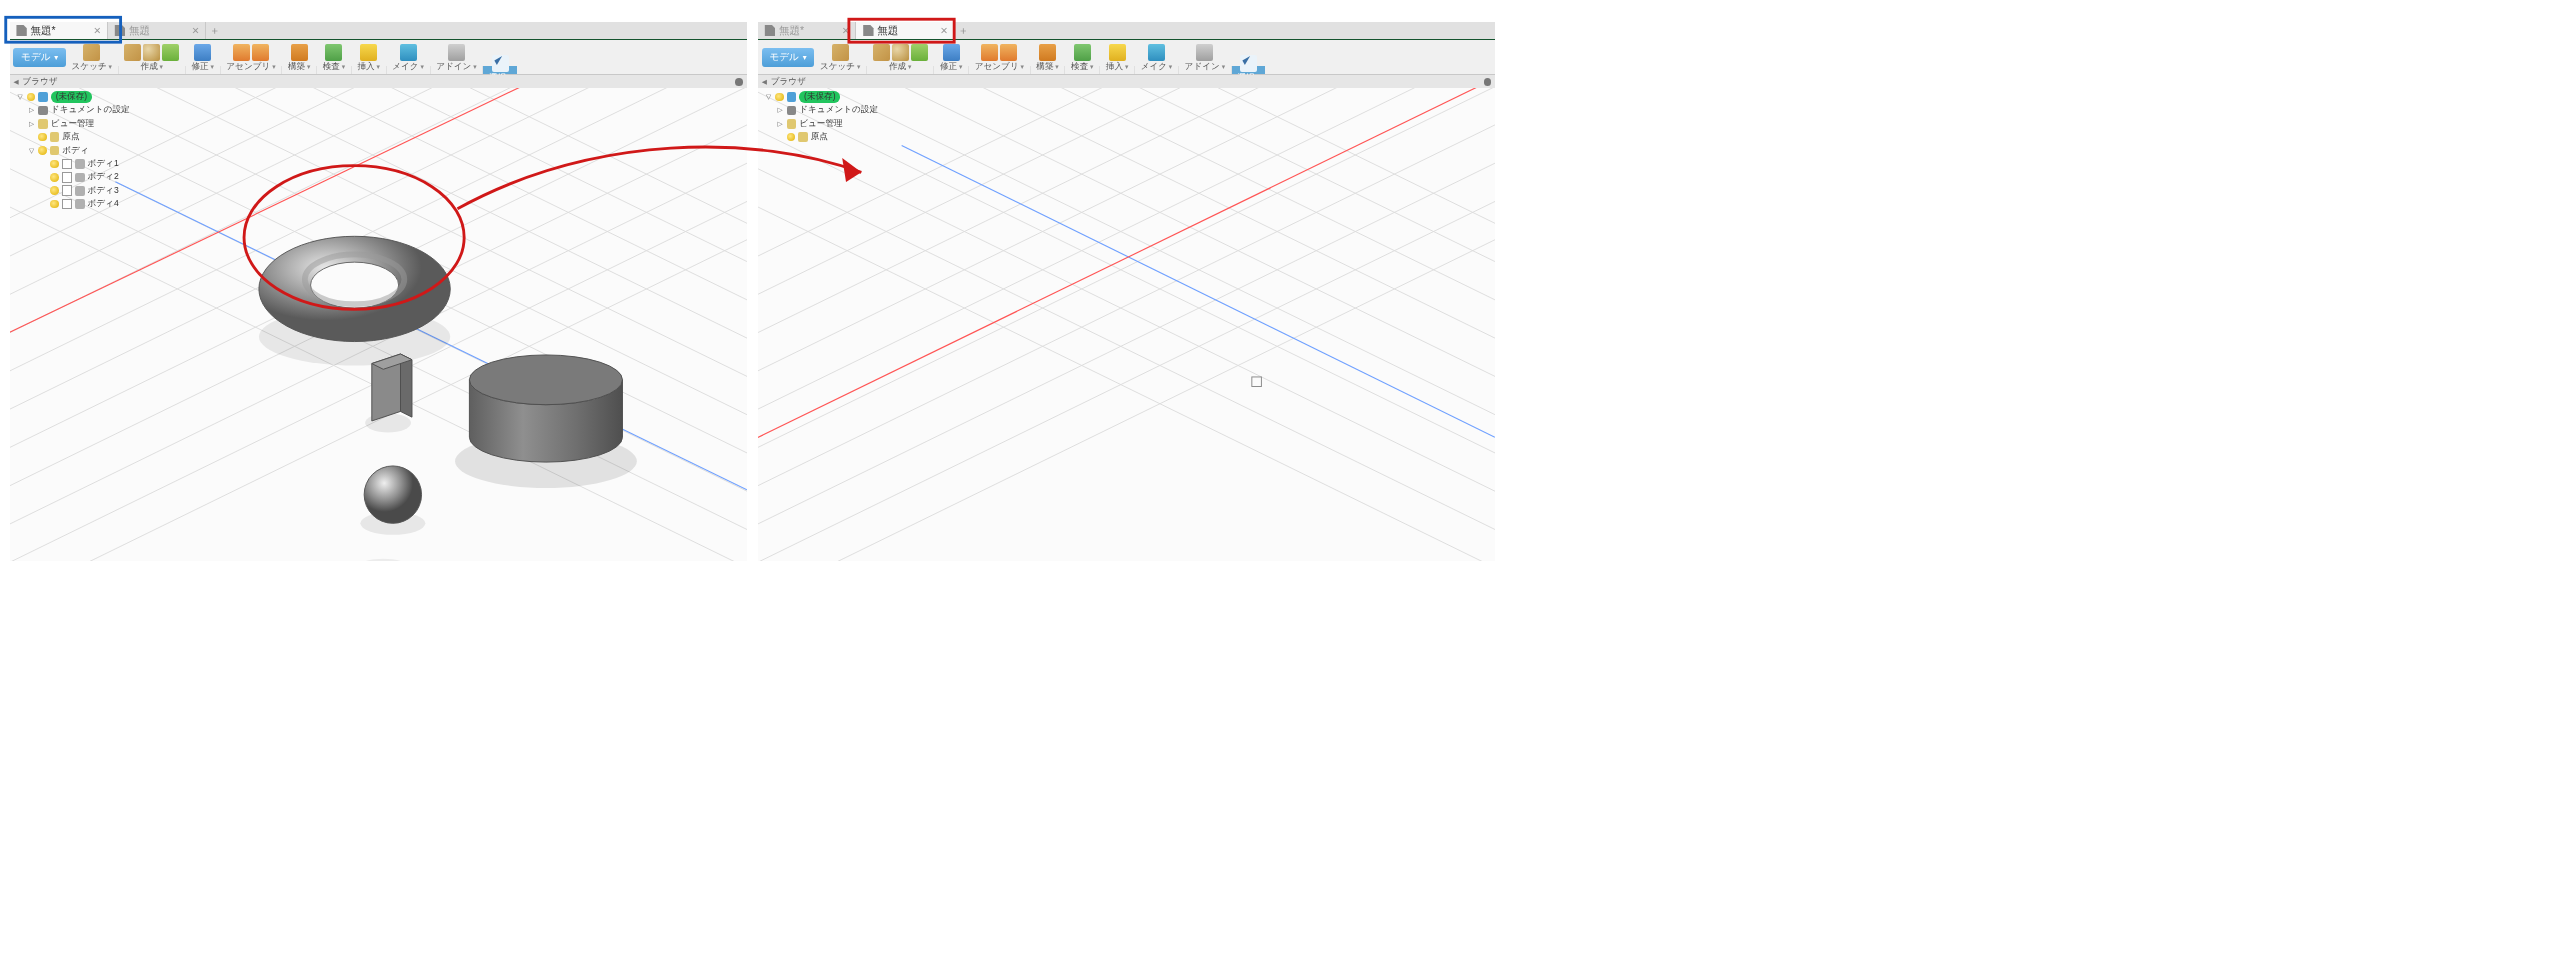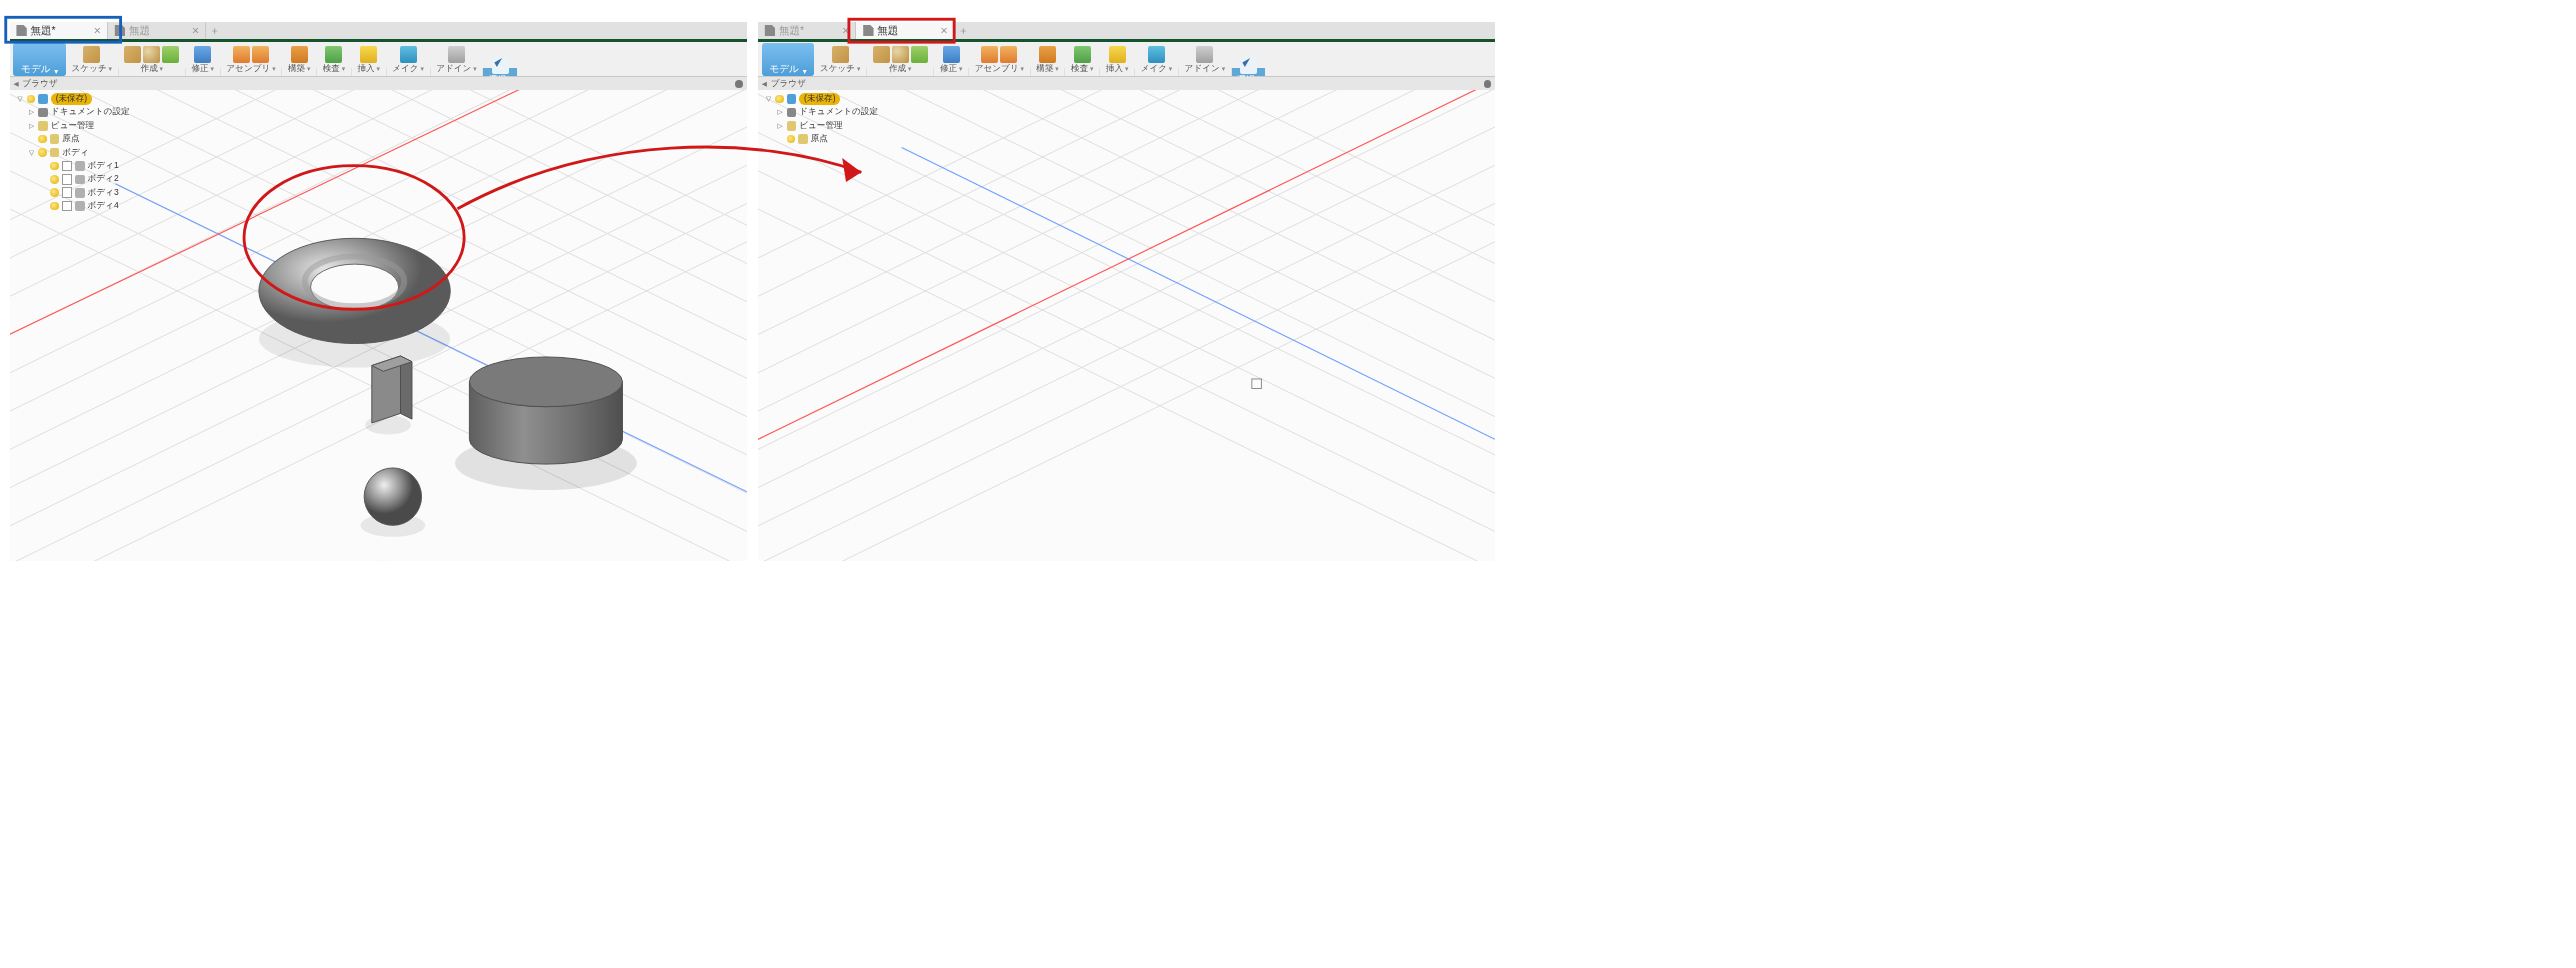--- a/index.html
+++ b/index.html
@@ -1,30 +1,30 @@
 <!DOCTYPE html>
 <html><head>
 <meta charset="utf-8">
 <style>
   html,body{margin:0;padding:0;font-family:"MS Gothic","Hiragino Sans","Yu Gothic",sans-serif;font-size:10.5px;color:#333;background:#fff;}
   .stage{position:relative;width:1493px;height:561px;}
   .app{position:absolute;top:22px;width:737px;height:539px;background:#fbfbfb;overflow:hidden;}
   #app-left{left:9.6px;}
   #app-right{left:758px;}
   
-  .doc-tabs{height:17px;background:#e1e1e1;border-bottom:3px solid #14532d;display:flex;text-align:right;}
+  .doc-tabs{height:17px;background:#e1e1e1;border-bottom:1px solid #14532d;display:flex;text-align:right;}
   .doc-tab{display:flex;align-items:center;gap:3.8px;padding:0 5.7px;min-width:86px;border-right:1px solid #c8c8c8;}
   .doc-tab.active{background:#f7f7f7;}
   .doc-tab.inactive{color:#999;}
   .doc-tab .ico{width:11.5px;height:11.5px;background:#888;clip-path:polygon(10% 0,70% 0,100% 30%,100% 100%,10% 100%);} 
   .doc-tab .x{margin-left:auto;color:#999;font-size:9.6px;}
   .doc-tab-add{width:17px;display:flex;align-items:center;justify-content:center;color:#888;}
   
   .toolbar{height:34px;background:#f0f0f0;border-bottom:1px solid #c8c8c8;display:flex;align-items:stretch;padding-left:3.8px;}
-  .ws-btn{align-self:center;height:33px;padding:0 7.7px;border-radius:2.9px;background:linear-gradient(#7bbef0,#4d9ed8);color:#fff;display:flex;align-items:flex-end;font-size:9.6px;}
+  .ws-btn{align-self:center;height:19px;padding:0 7.7px;border-radius:2.9px;background:linear-gradient(#7bbef0,#4d9ed8);color:#fff;display:flex;align-items:center;font-size:9.6px;}
   .ws-btn::after{content:"▾";margin-left:3.8px;font-size:7.7px;}
   .tool-group{display:flex;flex-direction:column;align-items:center;justify-content:flex-end;padding:0 5.7px;border-right:1px solid #e0e0e0;margin-top:26px;}
   .tool-group:last-child{border-right:none;background:#d8e8f3;justify-content:center;}
   .tool-group.sel{background:#5fa7d6;}
   .tool-icons{display:flex;gap:1.9px;align-items:center;height:21px;}
   .tool-icons .ic{width:17px;height:17px;border-radius:1.9px;}
   .tool-label{font-size:8.6px;color:#555;padding-bottom:1px;}
   .tool-label::after{content:" ▾";font-size:6.7px;color:#888;}
   .tool-group.sel .tool-label{color:#fff;}
   .tool-group.sel .tool-label::after{color:#fff;}
@@ -54,21 +54,21 @@
   .node .tri.closed::before{content:"▷";}
   .node .tri.none::before{content:"";}
   .bulb{width:8.6px;height:8.6px;}
   .bulb.on{background:radial-gradient(circle at 40% 40%,#ffe680,#e0b000);border-radius:50%;}
   .ck{width:8.6px;height:8.6px;border:1px solid #999;background:#fff;}
   .nico{width:9.6px;height:9.6px;border-radius:1.9px;}
   .ni-gear{background:#888;}
   .ni-fold{background:#e0c870;}
   .ni-cube{background:#b0b0b0;}
   .ni-comp{background:#4fa0d8;}
-  .root-chip{background:#eab308;border-radius:5.7px;padding:0 4.8px;font-size:8.6px;}
+  .root-chip{background:#22c55e;border-radius:5.7px;padding:0 4.8px;font-size:8.6px;}
   
   .canvas{position:absolute;inset:13.4px 0 0 0;background:#fbfbfb;overflow:hidden;}
   .canvas svg{position:absolute;inset:0;width:100%;height:100%;}
   
   .annot{position:absolute;inset:0;pointer-events:none;}
   .annot svg{width:100%;height:100%;}
 </style>
 </head>
 <body>
 

